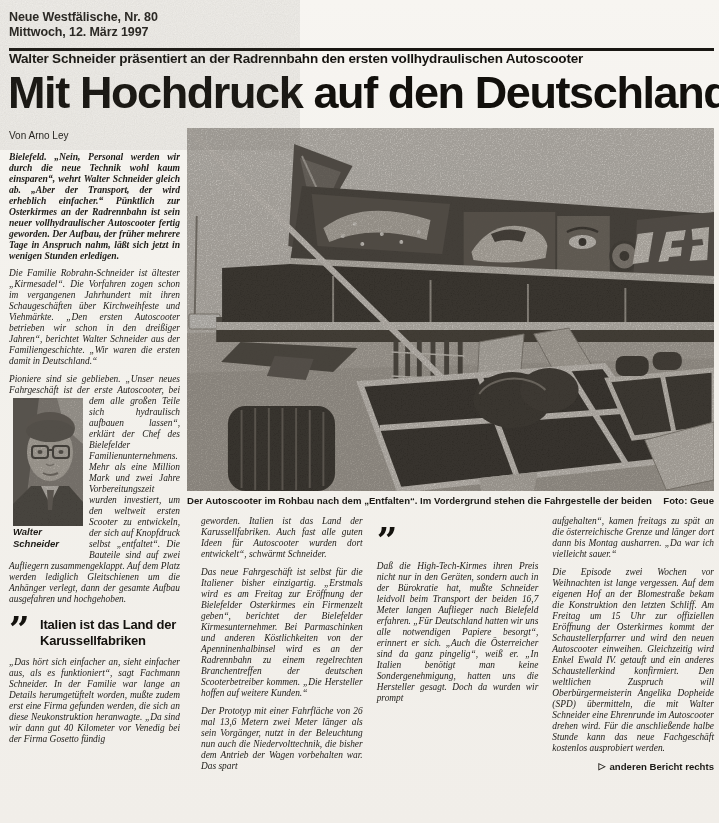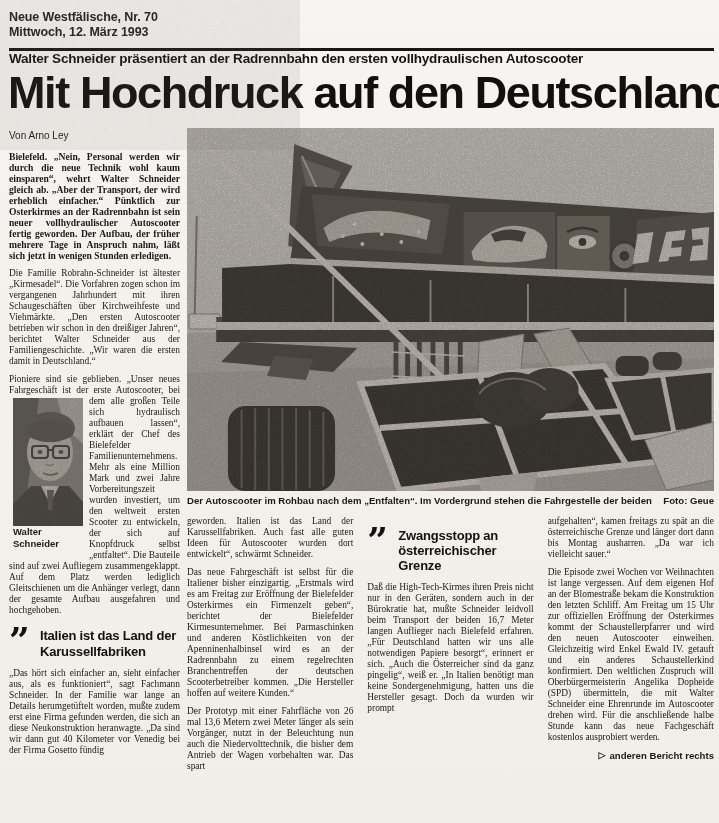--- a/index.html
+++ b/index.html
@@ -17,21 +17,21 @@
   .kicker{font-family:"Liberation Sans",sans-serif;font-weight:bold;font-size:13.5px;
           letter-spacing:-0.2px;margin-top:0;color:#15130f;}
   .headline{font-family:"Liberation Sans",sans-serif;font-weight:bold;font-size:45px;
             letter-spacing:-1.4px;line-height:46px;margin:4px 0 12px -1px;
             white-space:nowrap;color:#12100c;}
 
   .content{display:flex;gap:7px;justify-content:space-between;}
   .col{font-size:9.4px;line-height:11px;text-align:justify;hyphens:auto;}
   .col1{width:171px;flex:none;}
   .byline{font-family:"Liberation Sans",sans-serif;font-size:10px;margin:2px 0 10px;text-align:left;}
-  p.body{margin:0 0 7px 0;}
+  p.body{margin:0 0 7px 0;font-style:italic;}
   p.lead{font-weight:bold;font-size:9.6px;}
 
   .portrait-float{float:left;width:70px;margin:2px 6px 1px 4px;}
   .portrait-float svg{display:block;width:70px;height:128px;background:#9a958d;}
   .portrait-cap{font-family:"Liberation Sans",sans-serif;font-weight:bold;font-size:9.5px;
                 margin-top:2px;text-align:left;}
 
   .pullquote{display:flex;margin:12px 0 9px 0;text-align:left;}
   .q-mark{font-family:"DejaVu Serif",serif;font-weight:bold;font-size:36px;line-height:24px;
           width:31px;flex:none;color:#14120e;}
@@ -41,38 +41,38 @@
 
   .rightarea{flex:1;min-width:0;}
   .photo-fig{margin:0;}
   .photo-fig svg{display:block;width:100%;height:363px;}
   .caption-row{display:flex;justify-content:space-between;gap:10px;
                font-family:"Liberation Sans",sans-serif;font-weight:bold;font-size:9.6px;
                margin:4px 0 10px;white-space:nowrap;}
   .caption-text{min-width:0;overflow:hidden;}
   .caption-credit{flex:none;}
 
-  .cols3{display:flex;gap:14px;}
+  .cols3{display:flex;gap:14px;margin-left:14px;}
   .cols3 .col{flex:1;min-width:0;}
 
   .more{display:flex;justify-content:flex-end;gap:4px;align-items:center;
         font-family:"Liberation Sans",sans-serif;font-weight:bold;font-size:9.6px;margin-top:1px;}
   .more .tri{font-size:9px;line-height:9px;}
 
   .grain{position:absolute;inset:0;pointer-events:none;opacity:.14;z-index:40;}
 </style>
 </head>
 <body>
 
 <div class="page">
   <div class="inner">
 
     <div class="masthead">
-      <div>Neue Westfälische, Nr. 70</div>
-      <div>Mittwoch, 12. März 1993</div>
+      <div>Neue Westfälische, Nr. 80</div>
+      <div>Mittwoch, 12. März 1997</div>
     </div>
 
     <div class="rule"></div>
 
     <div class="kicker">Walter Schneider präsentiert an der Radrennbahn den ersten vollhydraulischen Autoscooter</div>
     <h1 class="headline">Mit Hochdruck auf den Deutschland</h1>
 
     <div class="content">
 
       <div class="col col1">
@@ -249,21 +249,20 @@
 
           <div class="col">
             <p class="body">geworden. Italien ist das Land der Karussellfabriken. Auch fast alle guten Ideen für Autoscooter wurden dort entwickelt“, schwärmt Schneider.</p>
             <p class="body">Das neue Fahrgeschäft ist selbst für die Italiener bisher einzigartig. „Erstmals wird es am Freitag zur Eröffnung der Bielefelder Osterkirmes ein Firmenzelt geben“, berichtet der Bielefelder Kirmesunternehmer. Bei Parmaschinken und anderen Köstlichkeiten von der Apenninenhalbinsel wird es an der Radrennbahn zu einem regelrechten Branchentreffen der deutschen Scooterbetreiber kommen. „Die Hersteller hoffen auf weitere Kunden.“</p>
             <p class="body">Der Prototyp mit einer Fahrfläche von 26 mal 13,6 Metern zwei Meter länger als sein Vorgänger, nutzt in der Beleuchtung nun auch die Niedervolttechnik, die bisher dem Antrieb der Wagen vorbehalten war. Das spart</p>
           </div>
 
           <div class="col">
             <div class="pullquote small">
               <span class="q-mark">”</span>
-              <span class="q-text">Zwangsstopp an österreichischer Grenze</span>
             </div>
             <p class="body">Daß die High-Tech-Kirmes ihren Preis nicht nur in den Geräten, sondern auch in der Bürokratie hat, mußte Schneider leidvoll beim Transport der beiden 16,7 Meter langen Auflieger nach Bielefeld erfahren. „Für Deutschland hatten wir uns alle notwendigen Papiere besorgt“, erinnert er sich. „Auch die Österreicher sind da ganz pingelig“, weiß er. „In Italien benötigt man keine Sondergenehmigung, hatten uns die Hersteller gesagt. Doch da wurden wir prompt</p>
           </div>
 
           <div class="col">
             <p class="body">aufgehalten“, kamen freitags zu spät an die österreichische Grenze und länger dort dann bis Montag ausharren. „Da war ich vielleicht sauer.“</p>
             <p class="body">Die Episode zwei Wochen vor Weihnachten ist lange vergessen. Auf dem eigenen Hof an der Blomestraße bekam die Konstruktion den letzten Schliff. Am Freitag um 15 Uhr zur offiziellen Eröffnung der Osterkirmes kommt der Schaustellerpfarrer und wird den neuen Autoscooter einweihen. Gleichzeitig wird Enkel Ewald IV. getauft und ein anderes Schaustellerkind konfirmiert. Den weltlichen Zuspruch will Oberbürgermeisterin Angelika Dopheide (SPD) übermitteln, die mit Walter Schneider eine Ehrenrunde im Autoscooter drehen wird. Für die anschließende halbe Stunde kann das neue Fachgeschäft kostenlos ausprobiert werden.</p>
             <div class="more">
               <span class="tri">▷</span>
               <span>anderen Bericht rechts</span>

